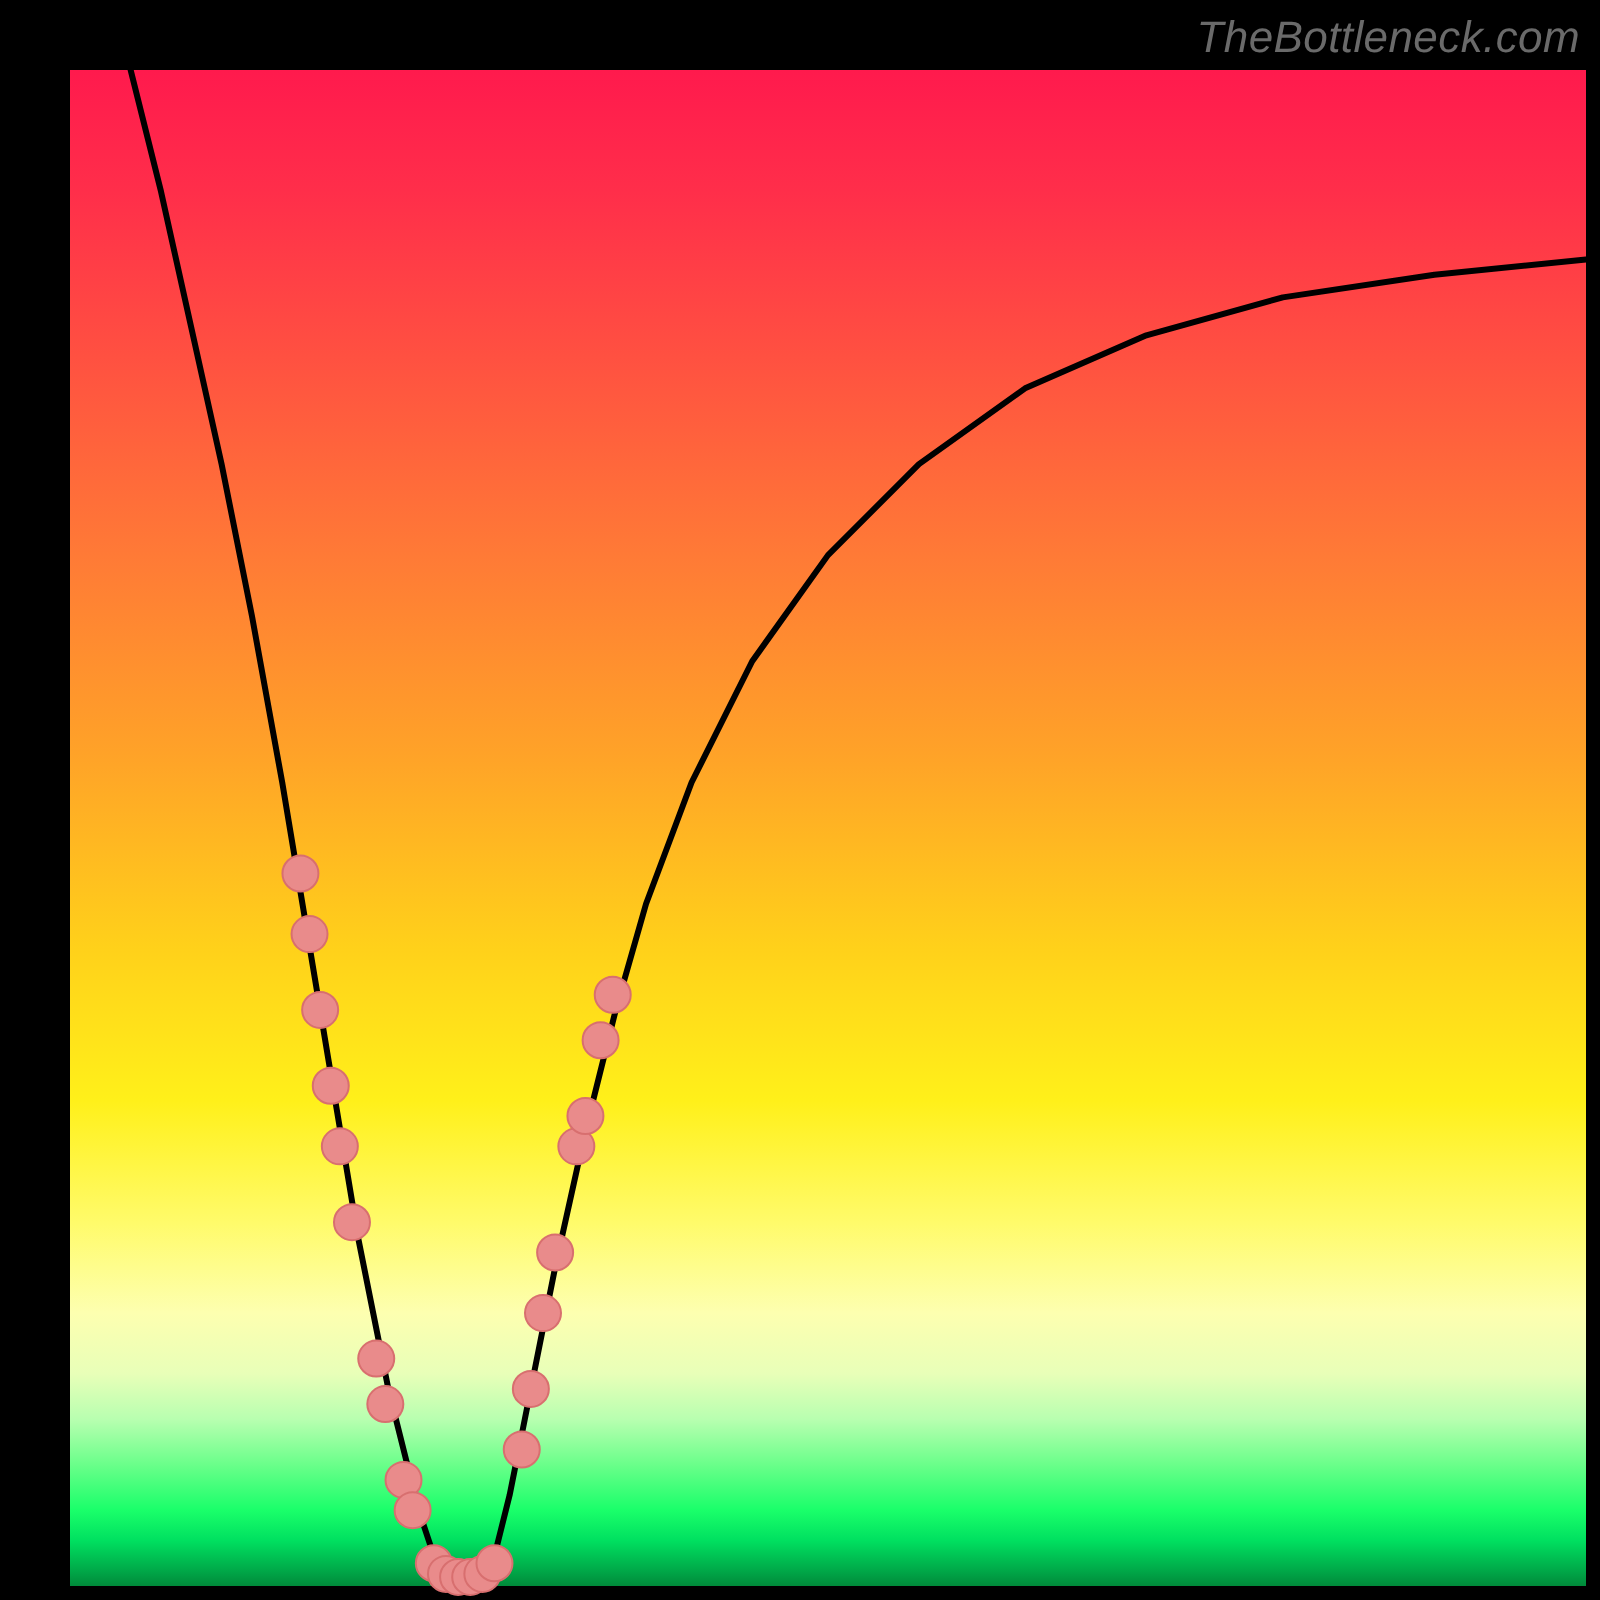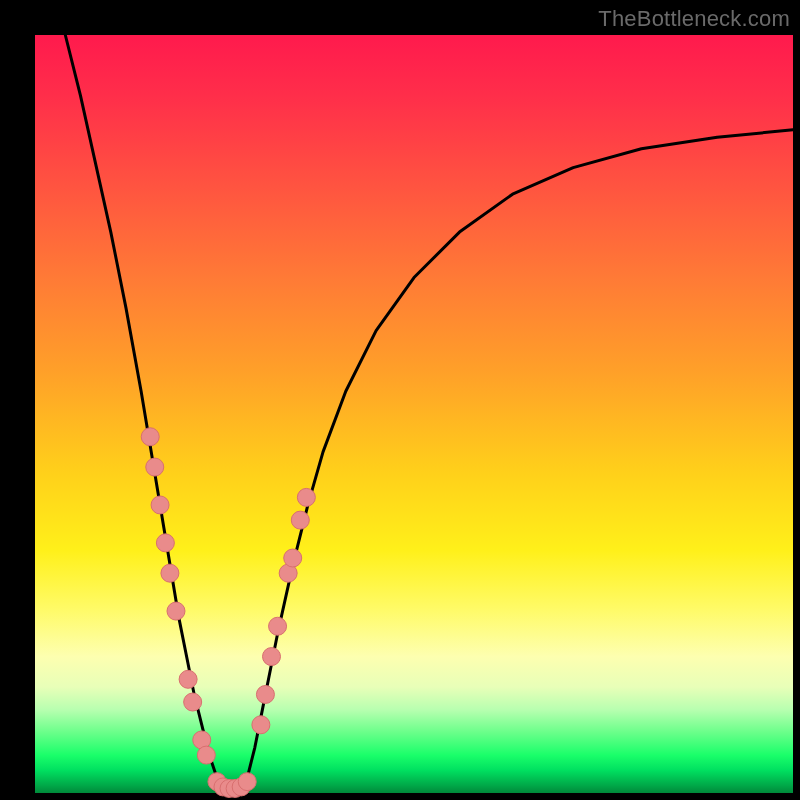--- a/index.html
+++ b/index.html
@@ -11,20 +11,21 @@
     overflow: hidden;
     font-family: Arial, Helvetica, sans-serif;
   }
   .frame {
     position: absolute;
     left: 0;
     top: 0;
     width: 800px;
     height: 800px;
     background: #000;
+    font-style: italic;
   }
   .plot-area {
     position: absolute;
     left: 35px;
     top: 35px;
     width: 758px;
     height: 758px;
     
     background: linear-gradient(
       to bottom,

